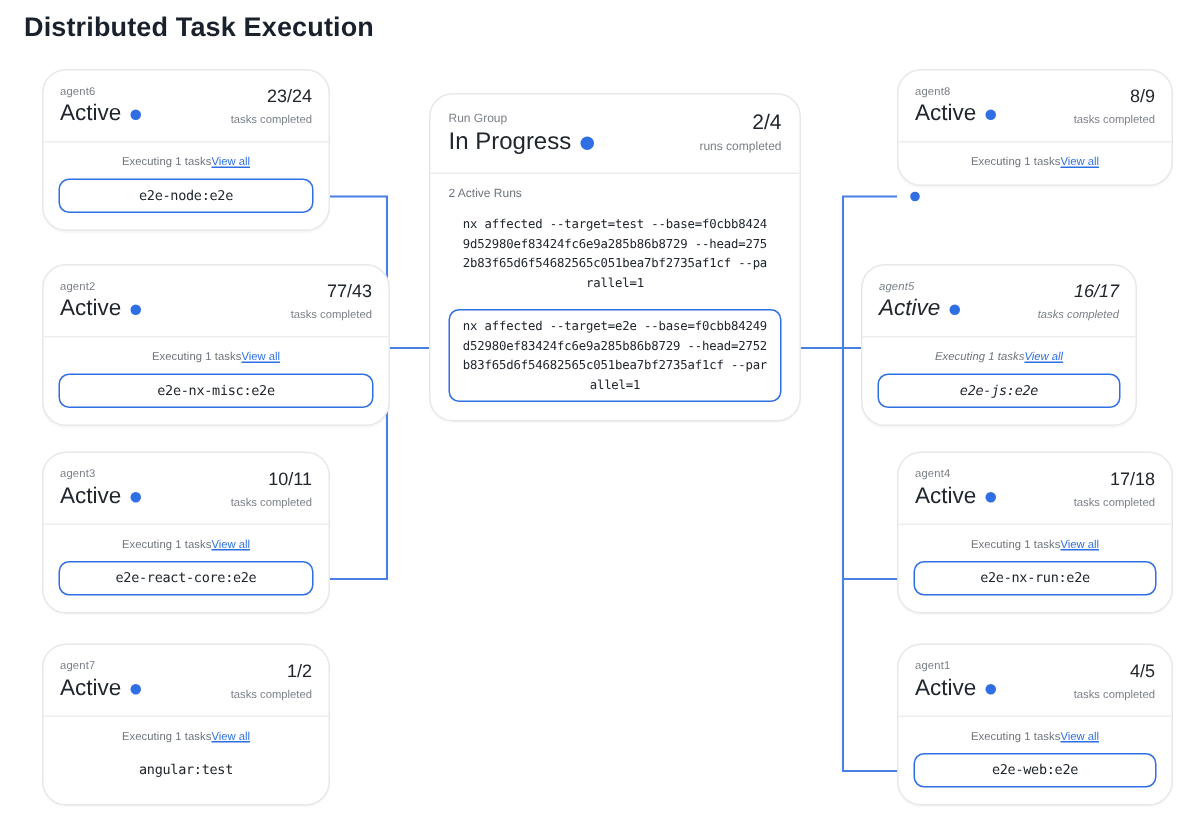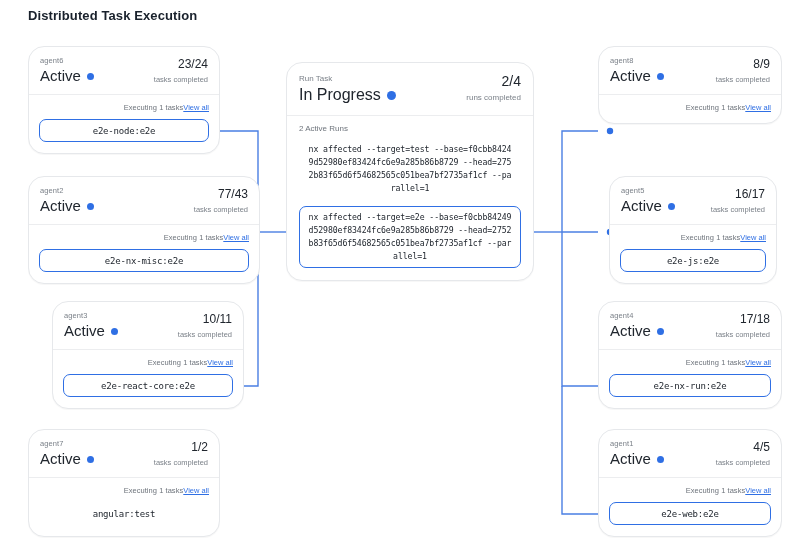--- a/index.html
+++ b/index.html
@@ -16,23 +16,23 @@
   }
   #stage {
     position: relative;
     width: 800px;
     height: 549px;
   }
 
   
   .page-title {
     position: absolute;
-    left: 28px;
+    left: 16px;
     top: 8px;
-    font-size: 13px;
+    font-size: 18px;
     font-weight: bold;
     letter-spacing: 0.1px;
     color: #19212c;
   }
 
   
   .card {
     position: absolute;
     background: #ffffff;
     border: 1px solid #e6e8eb;
@@ -90,21 +90,21 @@
     line-height: 11px;
     margin-top: 2px;
     white-space: nowrap;
   }
 
   .card-body {
     padding: 8px 10px 11px 10px;
   }
   .body-top {
     display: flex;
-    justify-content: flex-end;
+    justify-content: center;
     align-items: baseline;
   }
   .exec-label {
     font-size: 7.5px;
     color: #6e747c;
     letter-spacing: 0.05px;
   }
   .view-all {
     font-size: 7.5px;
     color: #2f6fe4;
@@ -271,21 +271,21 @@
     </div>
     <div class="card-body">
       <div class="body-top">
         <span class="exec-label">Executing 1 tasks</span>
         <span class="view-all">View all</span>
       </div>
       <div class="task-chip">e2e-nx-misc:e2e</div>
     </div>
   </div>
 
-  <div class="card" style="left:28px; top:301px; width:192px;margin-left:24px;">
+  <div class="card" style="left:28px; top:301px; width:192px;">
     <div class="card-head">
       <div class="agent-id">agent3</div>
       <div class="status-row">
         <span class="status-text">Active</span>
         <span class="status-dot"></span>
       </div>
       <div class="count-wrap">
         <div class="count-value">10/11</div>
         <div class="count-label">tasks completed</div>
       </div>
@@ -315,21 +315,21 @@
       <div class="body-top">
         <span class="exec-label">Executing 1 tasks</span>
         <span class="view-all">View all</span>
       </div>
       <div class="task-chip plain">angular:test</div>
     </div>
   </div>
 
   <div class="card" style="left:286px; top:62px; width:248px;">
     <div class="rg-head">
-      <div class="rg-kicker">Run Task</div>
+      <div class="rg-kicker">Run Group</div>
       <div class="status-row">
         <span class="rg-status">In Progress</span>
         <span class="rg-dot"></span>
       </div>
       <div class="count-wrap" style="right:12px; top:10px;">
         <div class="rg-count">2/4</div>
         <div class="rg-count-label">runs completed</div>
       </div>
     </div>
     <div class="rg-body">
@@ -352,21 +352,21 @@
       </div>
     </div>
     <div class="card-body">
       <div class="body-top">
         <span class="exec-label">Executing 1 tasks</span>
         <span class="view-all">View all</span>
       </div>
     </div>
   </div>
 
-  <div class="card" style="left:609px; top:176px; width:168px;">
+  <div class="card" style="left:574px; top:176px; width:184px;font-style:italic;">
     <div class="card-head">
       <div class="agent-id">agent5</div>
       <div class="status-row">
         <span class="status-text">Active</span>
         <span class="status-dot"></span>
       </div>
       <div class="count-wrap">
         <div class="count-value">16/17</div>
         <div class="count-label">tasks completed</div>
       </div>

